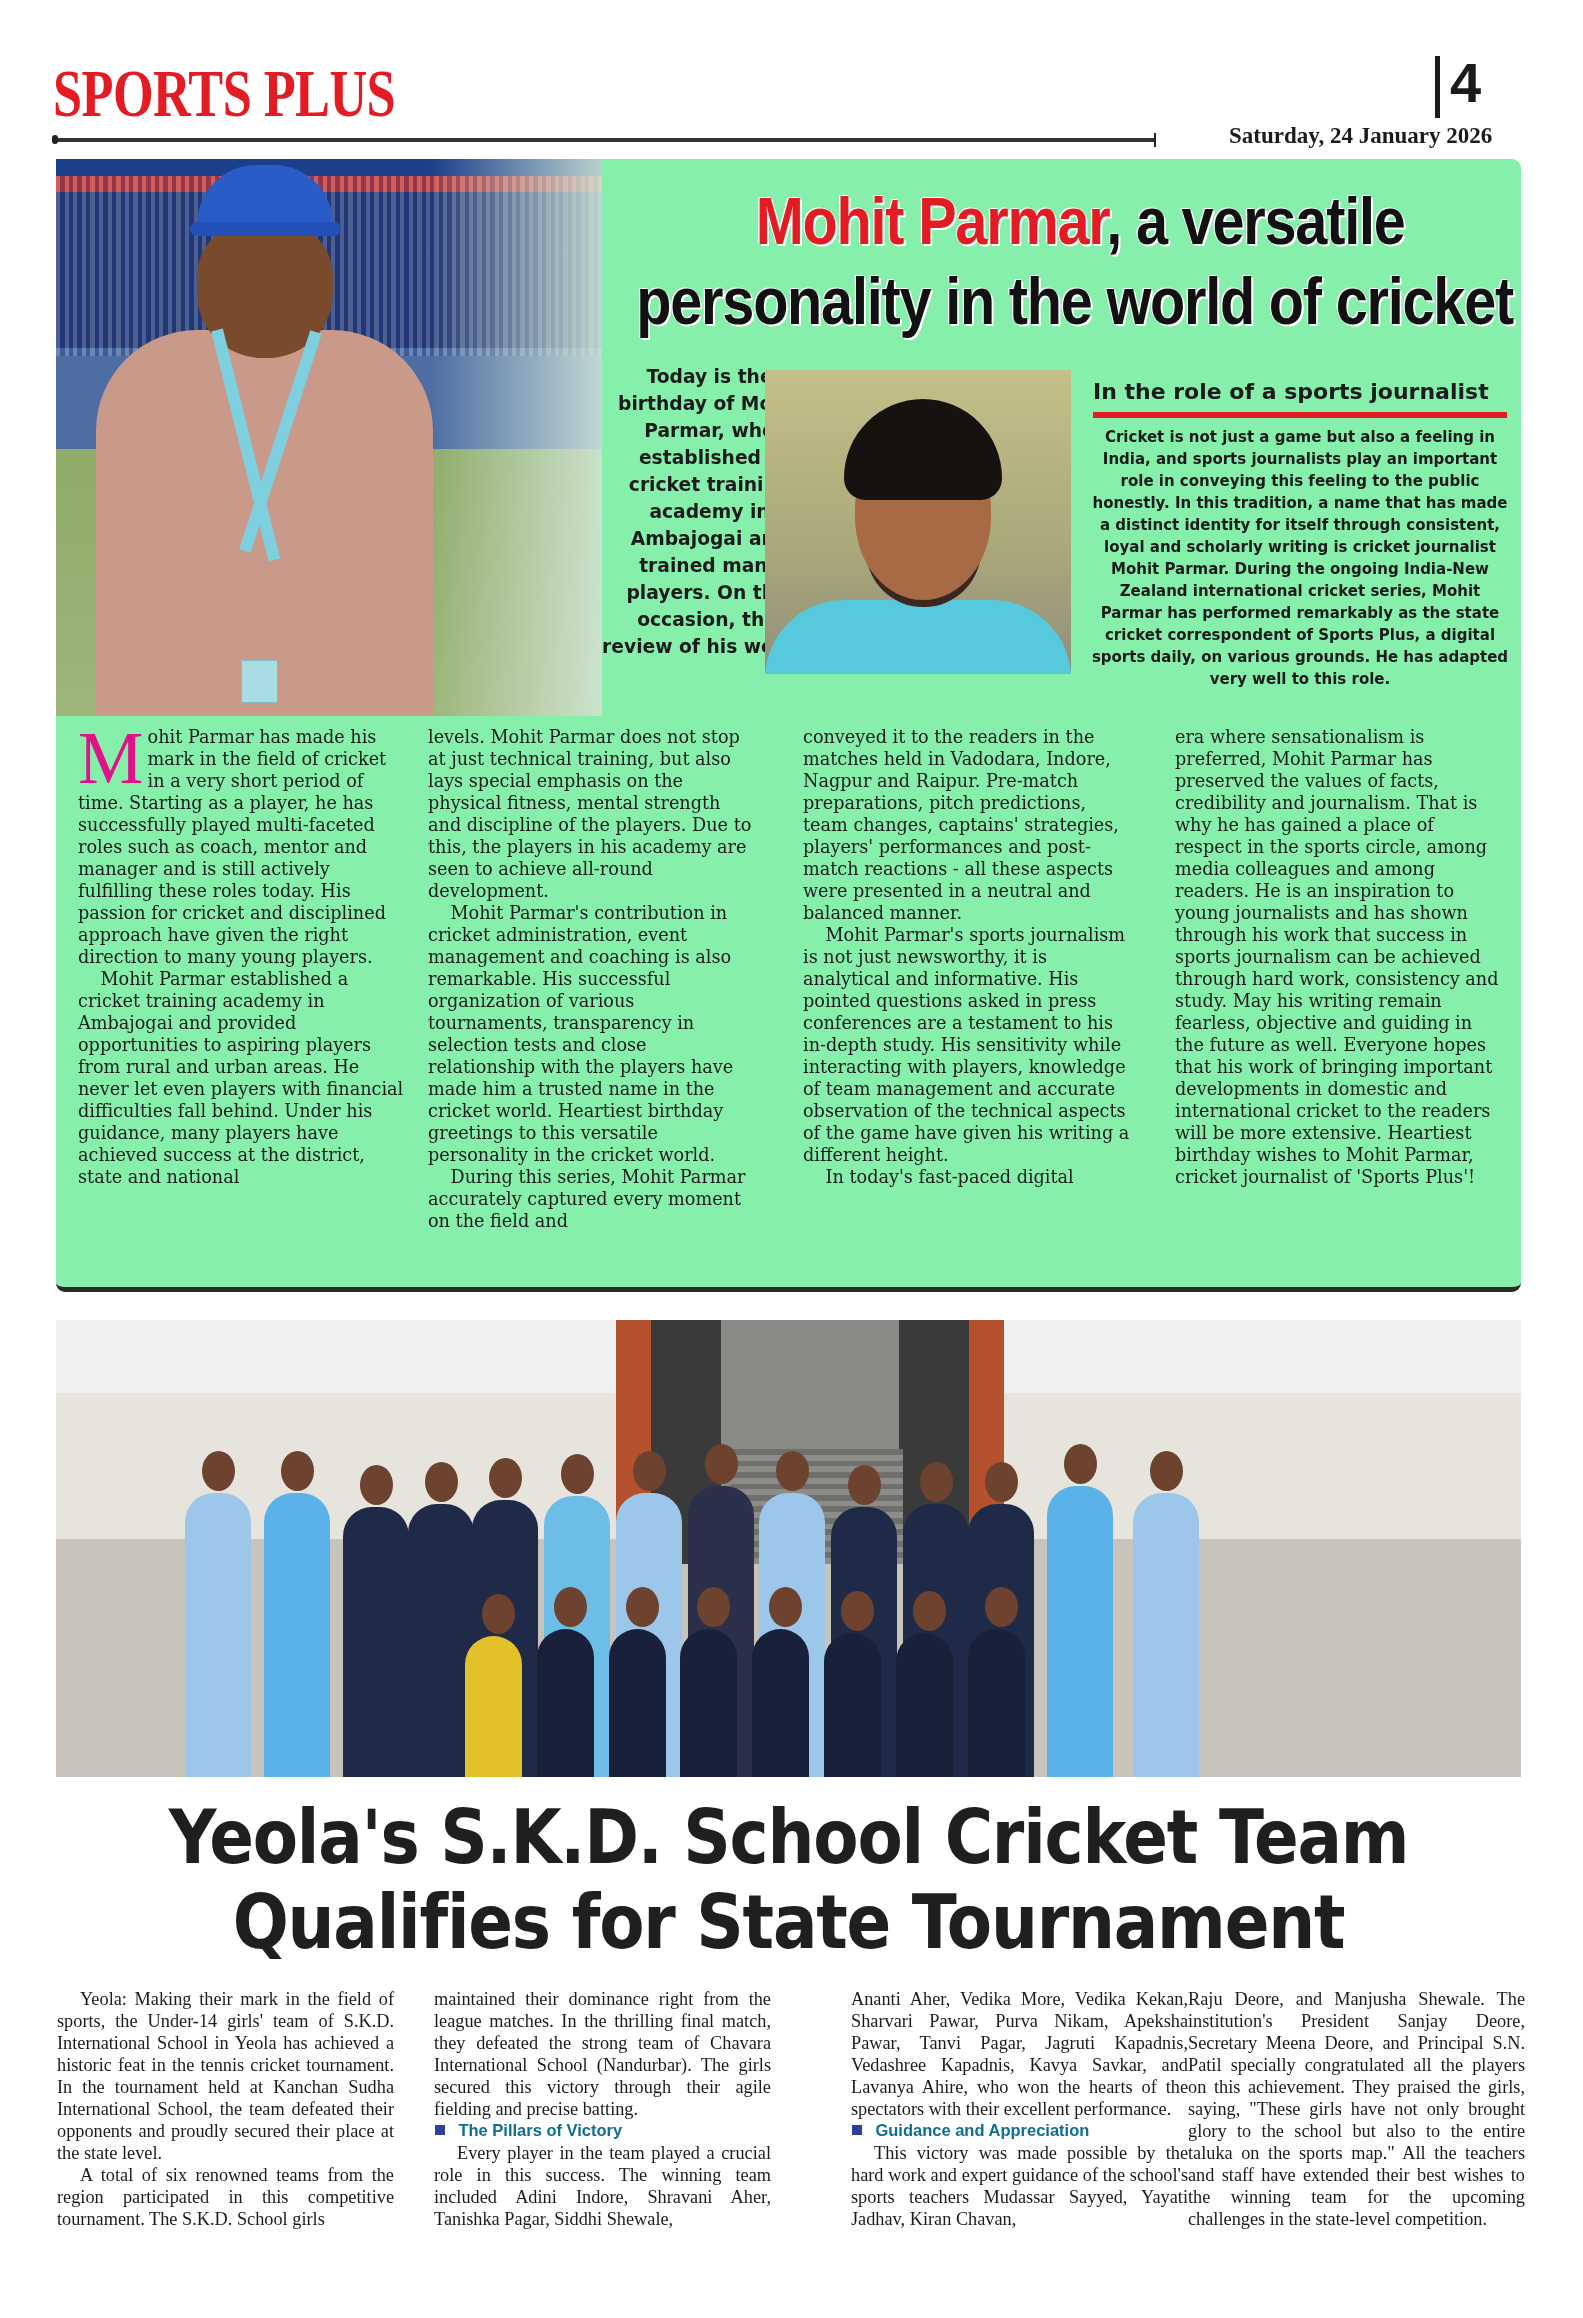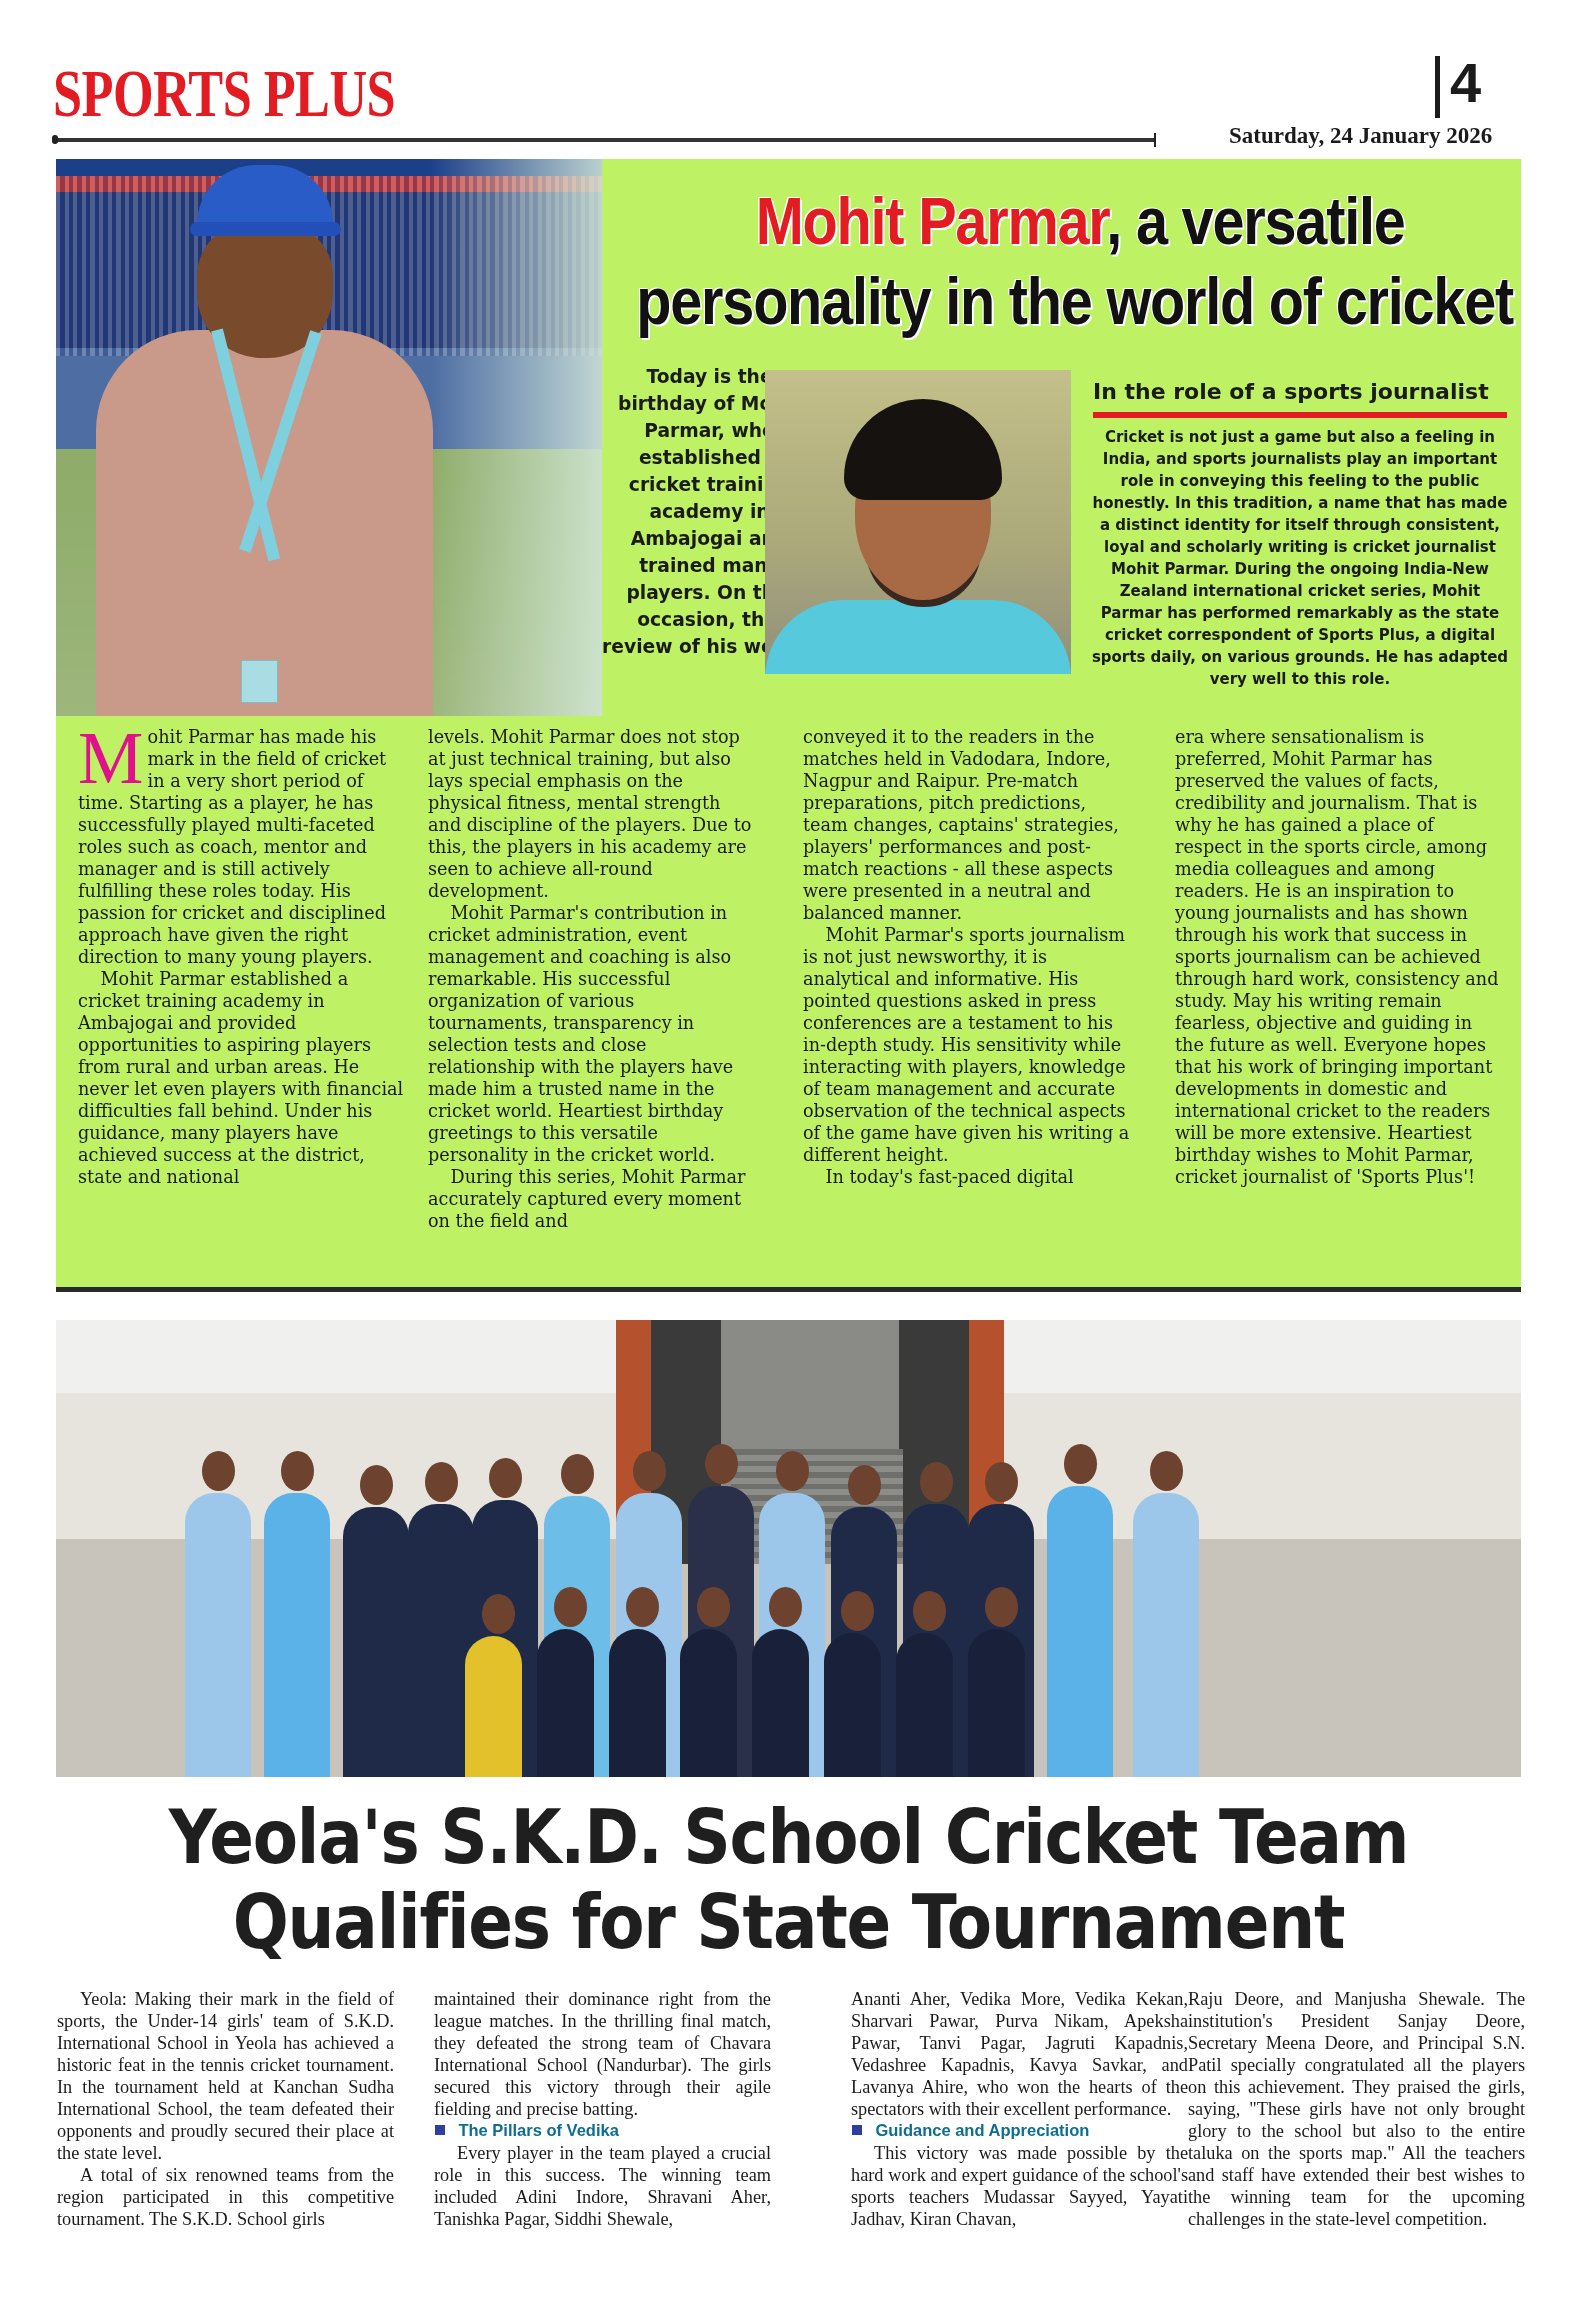--- a/index.html
+++ b/index.html
@@ -24,21 +24,21 @@
     font-weight: bold; font-size: 56px; line-height: 65px; color: #1b1b1b;
   }
   .issue-date {
     position: absolute; left: 1229px; top: 121px; font-family: "Liberation Serif", serif;
     font-weight: bold; font-size: 23px; line-height: 29px; color: #1b1b1b; white-space: nowrap;
   }
 
   
   .feature-box {
     position: absolute; left: 56px; top: 159px; width: 1465px; height: 1133px;
-    background: #bef264; border-bottom: 5px solid #2a2a2a;
+    background: #86efac; border-bottom: 5px solid #2a2a2a; border-radius: 9px;
   }
   .photo-stadium {
     position: absolute; left: 0; top: 0; width: 546px; height: 557px; overflow: hidden;
     background:
       linear-gradient(180deg, rgba(255,255,255,0) 55%, rgba(255,255,255,0.12) 100%),
       linear-gradient(180deg, #1c3f8a 0 3%, #c43b3b 3% 6%, #263c78 6% 34%, #4d6da3 34% 52%, #8fac6a 52% 100%);
   }
   .photo-stadium .fade { position: absolute; right: 0; top: 0; width: 172px; height: 100%;
     background: linear-gradient(90deg, rgba(214,234,219,0) 0%, rgba(214,234,219,0.85) 100%); }
   .photo-stadium .crowd { position: absolute; left: 0; top: 17px; width: 100%; height: 180px;
@@ -279,21 +279,21 @@
   <span>Yeola's S.K.D. School Cricket Team</span>
   <span>Qualifies for State Tournament</span>
 </h1>
 
 <div class="a2-col a2-col1">
   <p>Yeola: Making their mark in the field of sports, the Under-14 girls' team of S.K.D. International School in Yeola has achieved a historic feat in the tennis cricket tournament. In the tournament held at Kanchan Sudha International School, the team defeated their opponents and proudly secured their place at the state level.</p>
   <p>A total of six renowned teams from the region participated in this competitive tournament. The S.K.D. School girls</p>
 </div>
 <div class="a2-col a2-col2">
   <p class="cont">maintained their dominance right from the league matches. In the thrilling final match, they defeated the strong team of Chavara International School (Nandurbar). The girls secured this victory through their agile fielding and precise batting.</p>
-  <p class="subhead"><span class="bullet-square"></span><span>The Pillars of Vedika</span></p>
+  <p class="subhead"><span class="bullet-square"></span><span>The Pillars of Victory</span></p>
   <p>Every player in the team played a crucial role in this success. The winning team included Adini Indore, Shravani Aher, Tanishka Pagar, Siddhi Shewale,</p>
 </div>
 <div class="a2-col a2-col3">
   <p class="cont">Ananti Aher, Vedika More, Vedika Kekan, Sharvari Pawar, Purva Nikam, Apeksha Pawar, Tanvi Pagar, Jagruti Kapadnis, Vedashree Kapadnis, Kavya Savkar, and Lavanya Ahire, who won the hearts of the spectators with their excellent performance.</p>
   <p class="subhead"><span class="bullet-square"></span><span>Guidance and Appreciation</span></p>
   <p>This victory was made possible by the hard work and expert guidance of the school's sports teachers Mudassar Sayyed, Yayati Jadhav, Kiran Chavan,</p>
 </div>
 <div class="a2-col a2-col4">
   <p class="cont">Raju Deore, and Manjusha Shewale. The institution's President Sanjay Deore, Secretary Meena Deore, and Principal S.N. Patil specially congratulated all the players on this achievement. They praised the girls, saying, "These girls have not only brought glory to the school but also to the entire taluka on the sports map." All the teachers and staff have extended their best wishes to the winning team for the upcoming challenges in the state-level competition.</p>
 </div>

